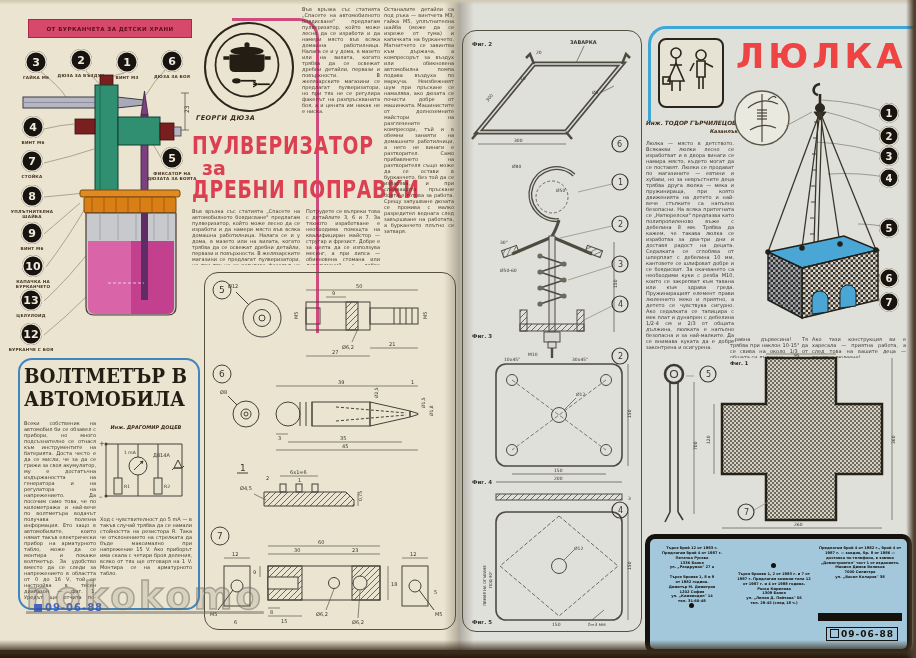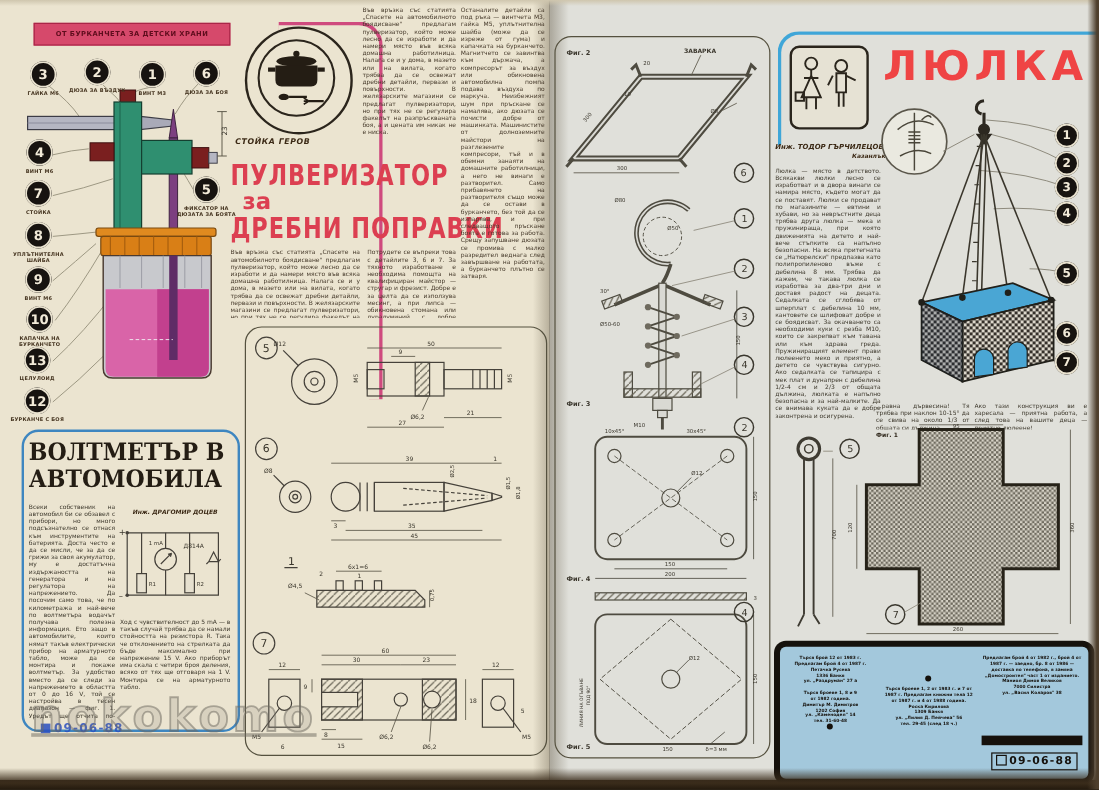--- a/index.html
+++ b/index.html
@@ -205,21 +205,21 @@
     <ellipse cx="40" cy="24" rx="19" ry="5" fill="#241d14"></ellipse>
     <path d="M20,28 h40 v14 q0,6 -6,6 h-28 q-6,0 -6,-6 Z" fill="#241d14"></path>
     <rect x="13" y="30" width="7" height="4" fill="#241d14"></rect>
       <rect x="60" y="30" width="7" height="4" fill="#241d14"></rect>
     <ellipse cx="28" cy="58" rx="5" ry="3" fill="#241d14"></ellipse>
       <line x1="33" y1="58" x2="50" y2="58" stroke="#241d14" stroke-width="2"></line>
     <line x1="52" y1="62" x2="66" y2="62" stroke="#241d14" stroke-width="2"></line>
     <path d="M52,62 l-5,-3 M52,62 l-5,0 M52,62 l-5,3" stroke="#241d14" stroke-width="1.5" fill="none"></path>
   </svg>
 
-  <div class="abs author" style="left:196px;top:114px;font-size:6.5px;letter-spacing:.5px;">СТОЙКА ГЕРОВ</div>
+  <div class="abs author" style="left:196px;top:114px;font-size:6.5px;letter-spacing:.5px;">ГЕОРГИ ДЮЗА</div>
   <div class="abs red-title" style="left:192px;top:132px;font-size:24px;transform:scaleX(.78);letter-spacing:1px;">ПУЛВЕРИЗАТОР</div>
   <div class="abs red-title" style="left:202px;top:157px;font-size:19px;">за</div>
   <div class="abs red-title" style="left:192px;top:176px;font-size:24px;transform:scaleX(.78);letter-spacing:1px;">ДРЕБНИ ПОПРАВКИ</div>
 
   <div class="abs txt warm" style="left:302px;top:6px;width:78px;height:126px;">Във връзка със статията „Спасете на автомобилното боядисване" предлагам пулверизатор, който може лесно да се изработи и да намери място във всяка домашна работилница. Налага се и у дома, в мазето или на вилата, когато трябва да се освежат дребни детайли, первази и повърхности. В желязарските магазини се предлагат пулверизатори, но при тях не се регулира факелът на разпръскваната боя, а и цената им никак не е ниска.</div>
   <div class="abs txt warm" style="left:384px;top:6px;width:70px;height:260px;">Останалите детайли са под ръка — винтчета М3, гайка М5, уплътнителна шайба (може да се изреже от гума) и капачката на бурканчето. Магнитчето се завинтва към държача, а компресорът за въздух или обикновена автомобилна помпа подава въздуха по маркуча. Неизбежният шум при пръскане се намалява, ако дюзата се почисти добре от машинката. Машинистите от долноземните майстори на разглезените компресори, тъй и в обемни занаяти на домашните работилници, а него не винаги е разтворител. Само прибавянето на разтворителя също може да се остави в бурканчето, без той да се изпарява, и при следващото пръскане боята е готова за работа. Срещу запушване дюзата се промива с малко разредител веднага след завършване на работата, а бурканчето плътно се затваря.</div>
   <div class="abs txt warm" style="left:192px;top:208px;width:108px;height:57px;">Във връзка със статията „Спасете на автомобилното боядисване" предлагам пулверизатор, който може лесно да се изработи и да намери място във всяка домашна работилница. Налага се и у дома, в мазето или на вилата, когато трябва да се освежат дребни детайли, первази и повърхности. В желязарските магазини се предлагат пулверизатори, но при тях не се регулира факелът на разпръскваната боя, а и цената им никак не е ниска.</div>
   <div class="abs txt warm" style="left:306px;top:208px;width:74px;height:57px;">Потрудете се въпреки това с детайлите 3, 6 и 7. За тяхното изработване е необходима помощта на квалифициран майстор — стругар и фрезист. Добре е за целта да се използува месинг, а при липса — обикновена стомана или дуралуминий с добре обработени повърхнини.</div>
 
   <div class="abs vm-box"></div>

